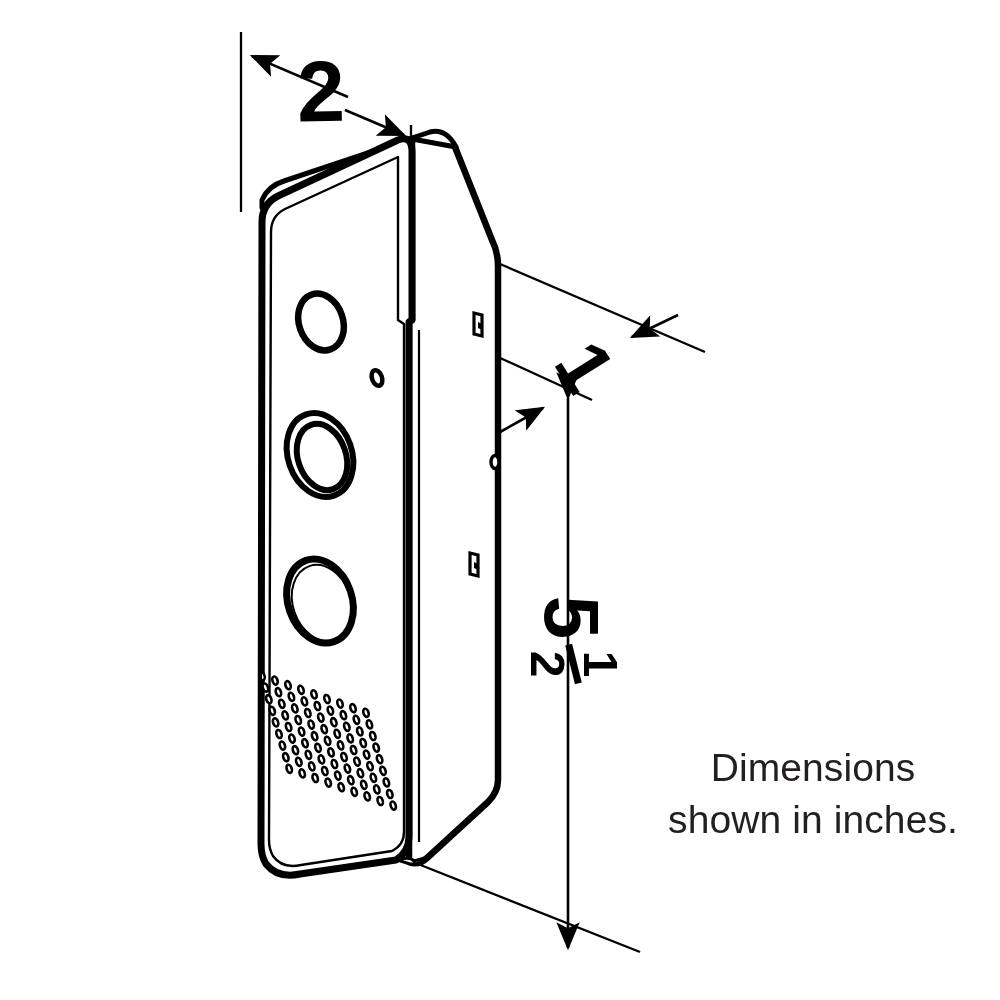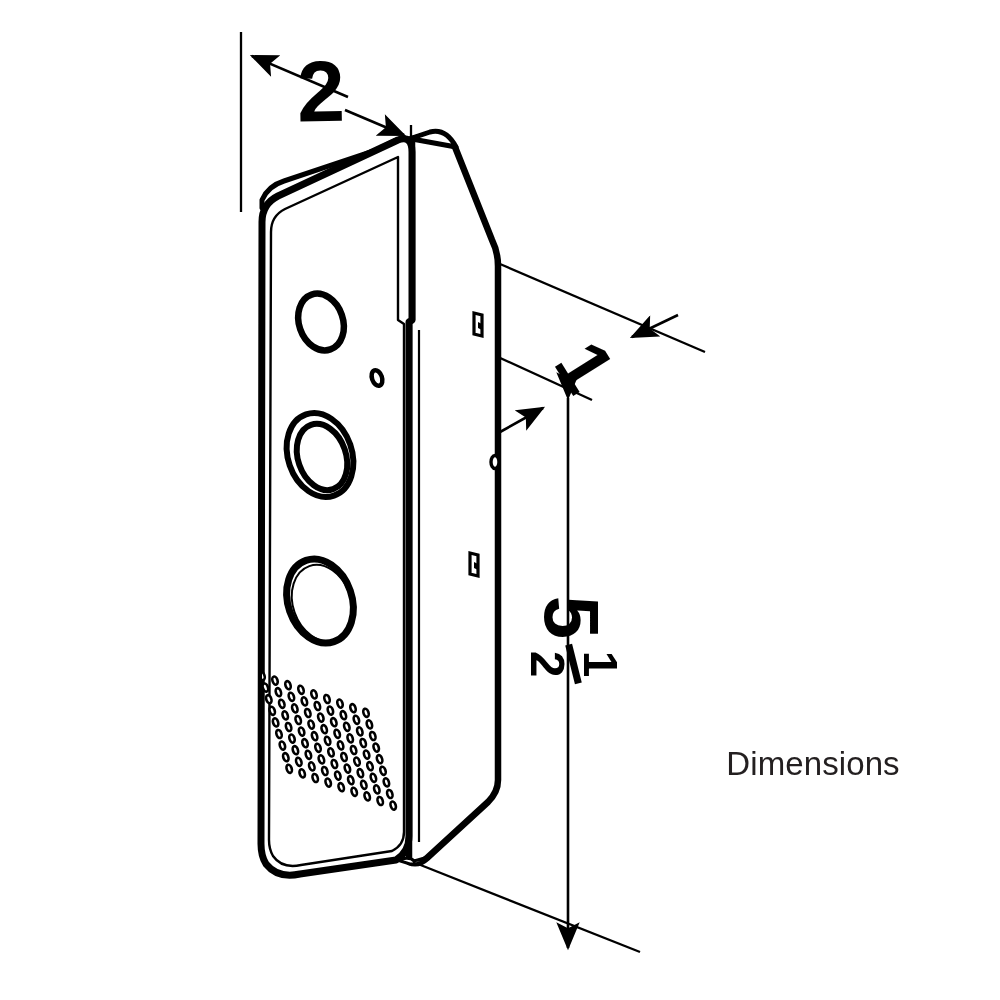--- a/index.html
+++ b/index.html
@@ -26,21 +26,21 @@
     height: 1000px;
     display: block;
   }
   .note-block {
     position: absolute;
     left: 648px;
     top: 742px;
     width: 330px;
     text-align: center;
     font-family: "Liberation Sans", sans-serif;
-    font-size: 33px;
+    font-size: 39px;
     line-height: 1.33;
     font-weight: 400;
     color: #231f20;
     letter-spacing: 0.1px;
     white-space: nowrap;
   }
   .note-line { display: block; }
   .dim-label {
     position: absolute;
     font-family: "Liberation Sans", sans-serif;
@@ -290,15 +290,16 @@
     <span class="whole">5</span>
     <span class="frac">
       <span class="num">1</span>
       <span class="bar"></span>
       <span class="den">2</span>
     </span>
   </div>
 
   <div class="note-block">
     <span class="note-line">Dimensions</span>
+    <span class="note-line">shown in inches.</span>
   </div>
 
 </div>
 
 </body></html>

